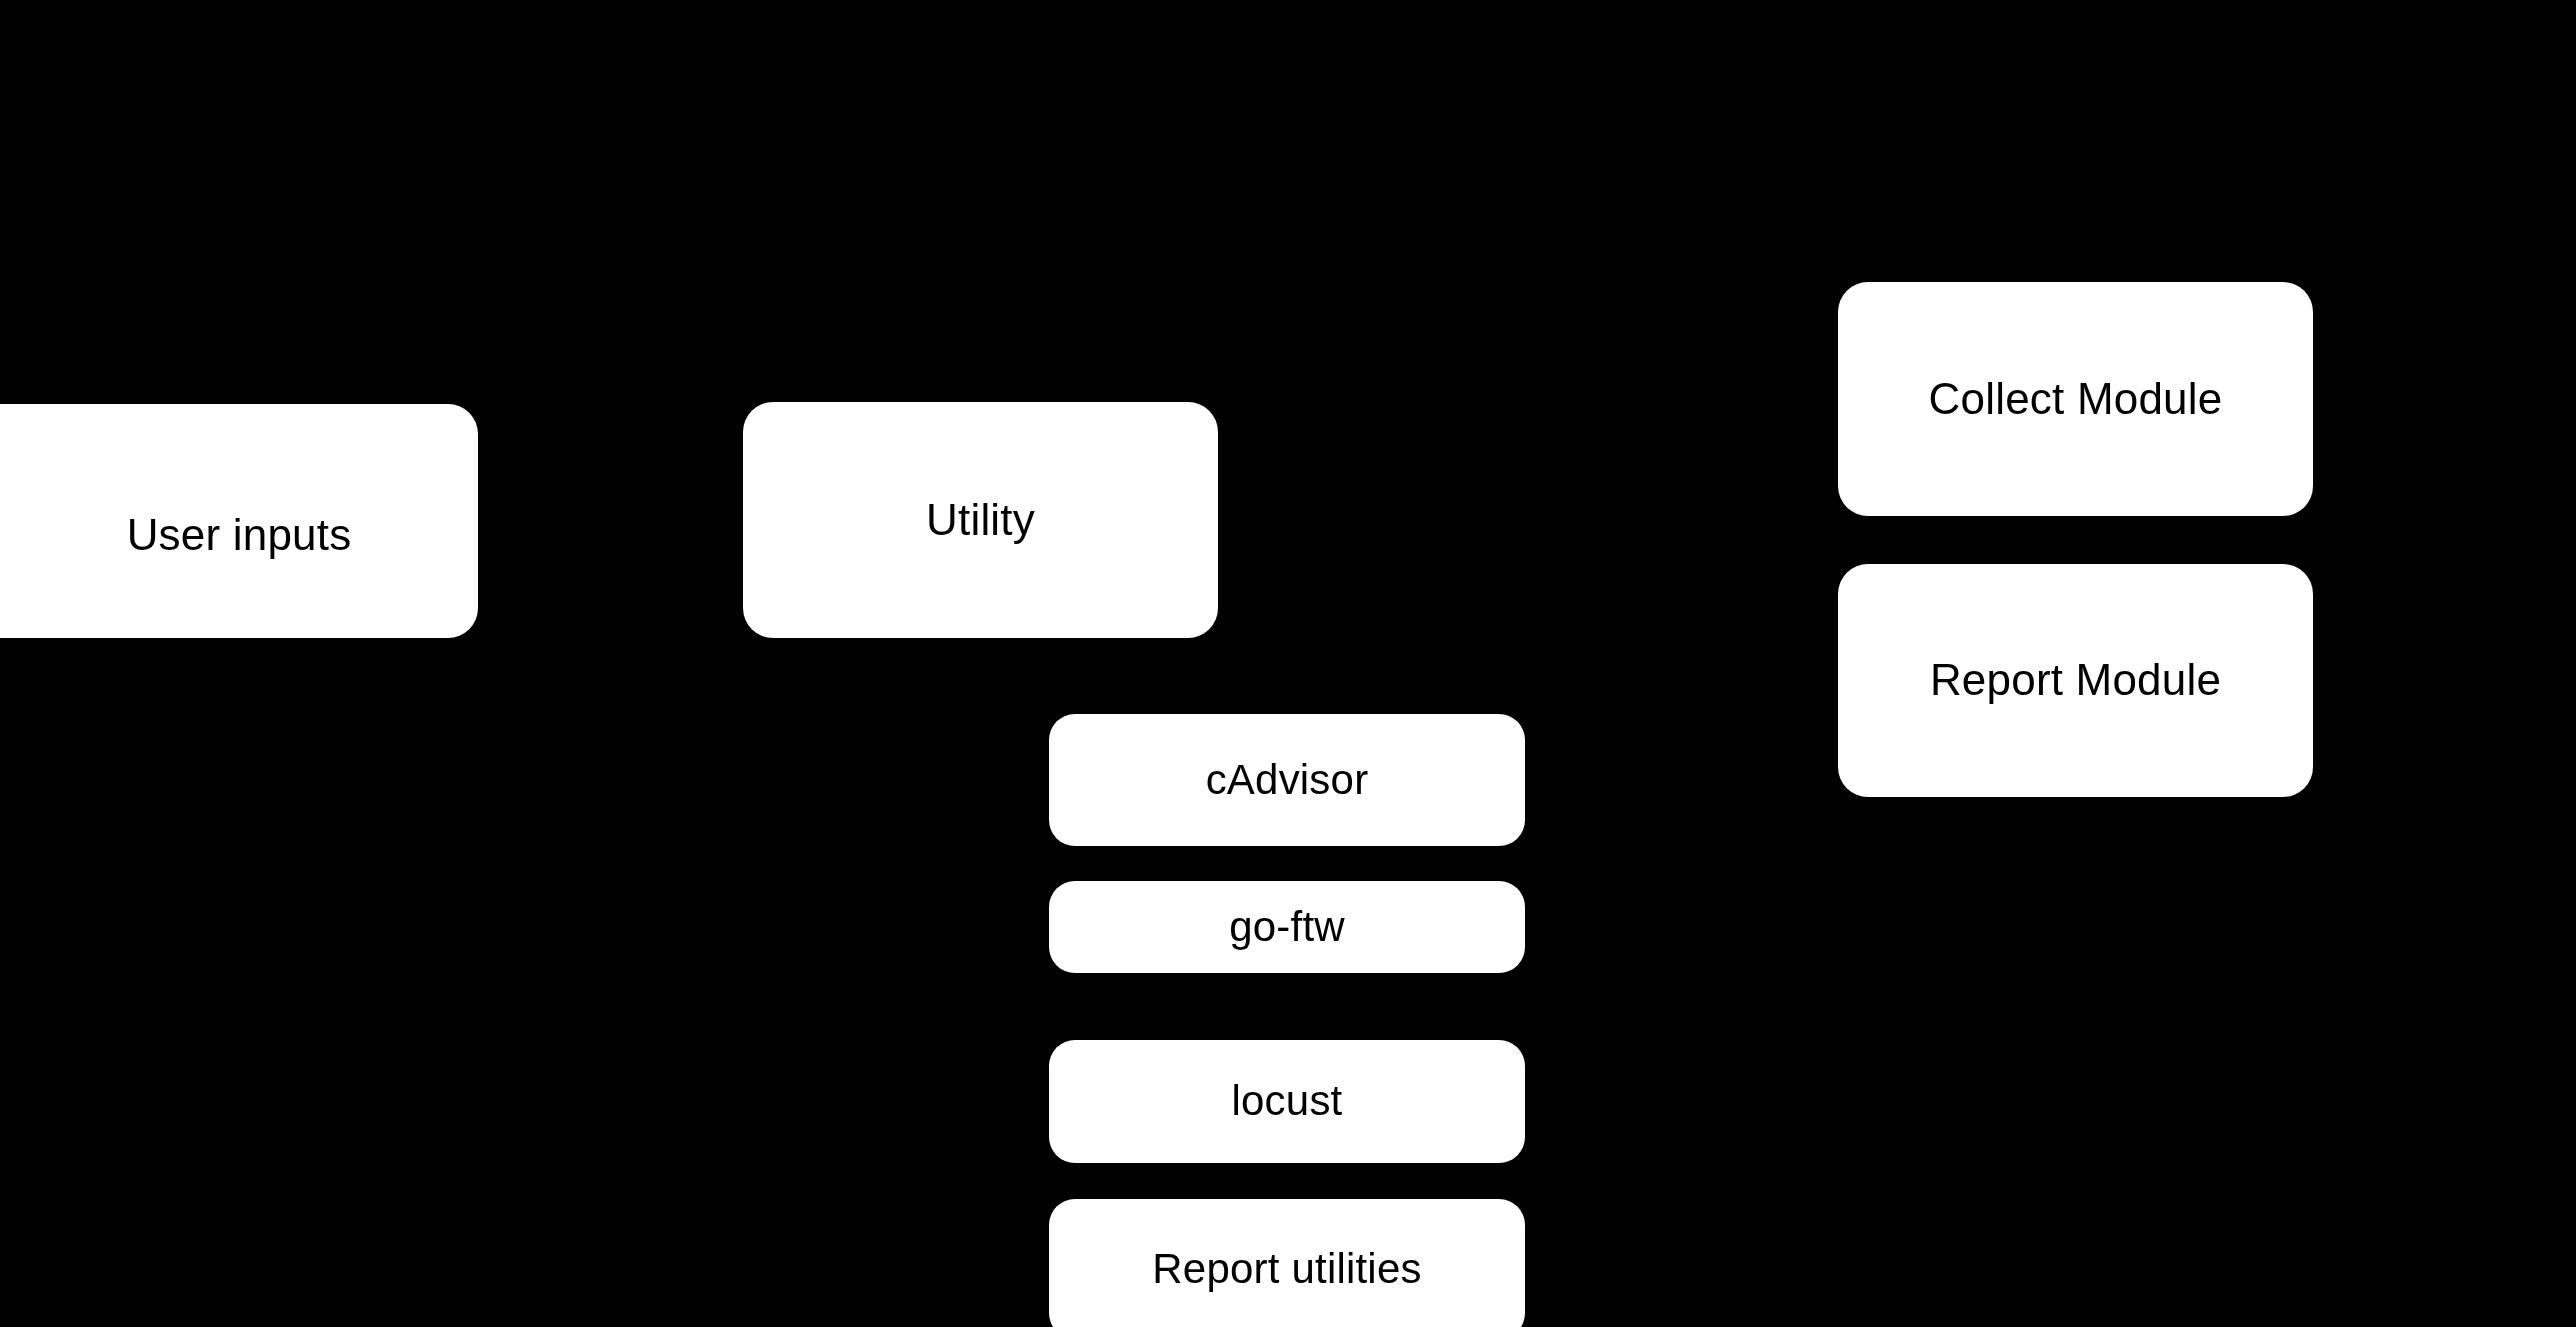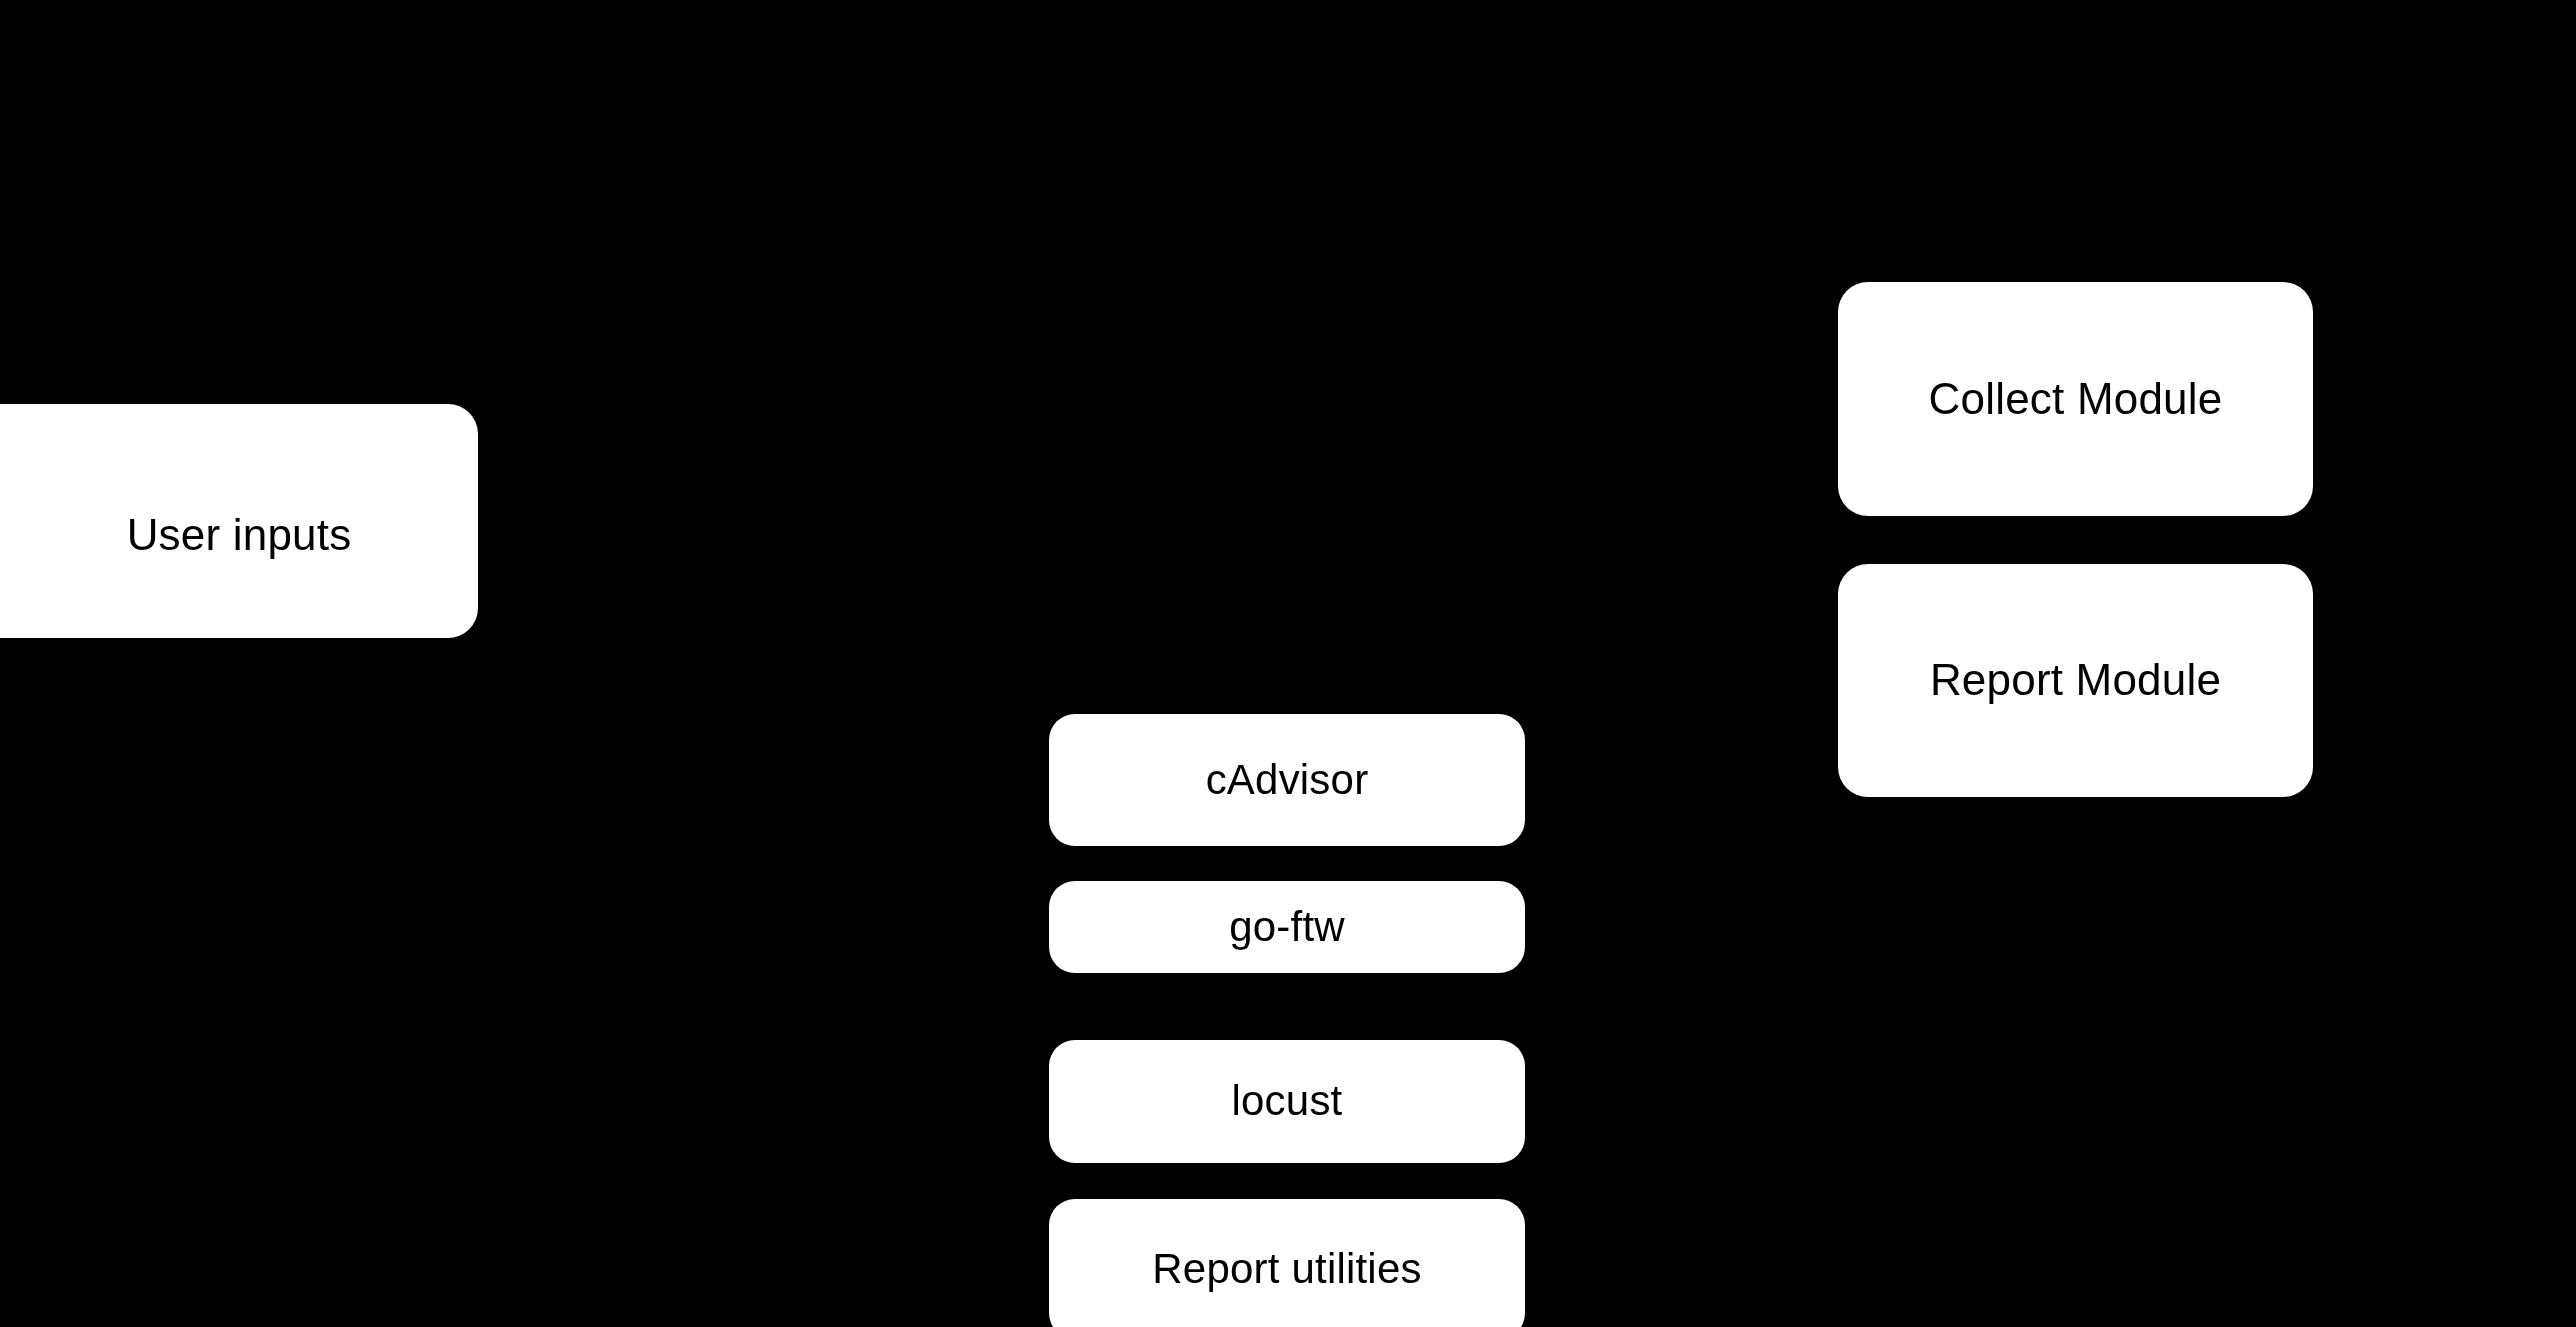--- a/index.html
+++ b/index.html
@@ -80,20 +80,23 @@
 </style>
 </head>
 <body>
 
 <div id="canvas">
 
   <div class="node n-user-inputs">
     <span class="node-label">User inputs</span>
   </div>
 
+  <div class="node n-utility">
+    <span class="node-label">Utility</span>
+  </div>
 
   <div class="node n-child n-cadvisor">
     <span class="node-label">cAdvisor</span>
   </div>
 
   <div class="node n-child n-goftw">
     <span class="node-label">go-ftw</span>
   </div>
 
   <div class="node n-child n-locust">

